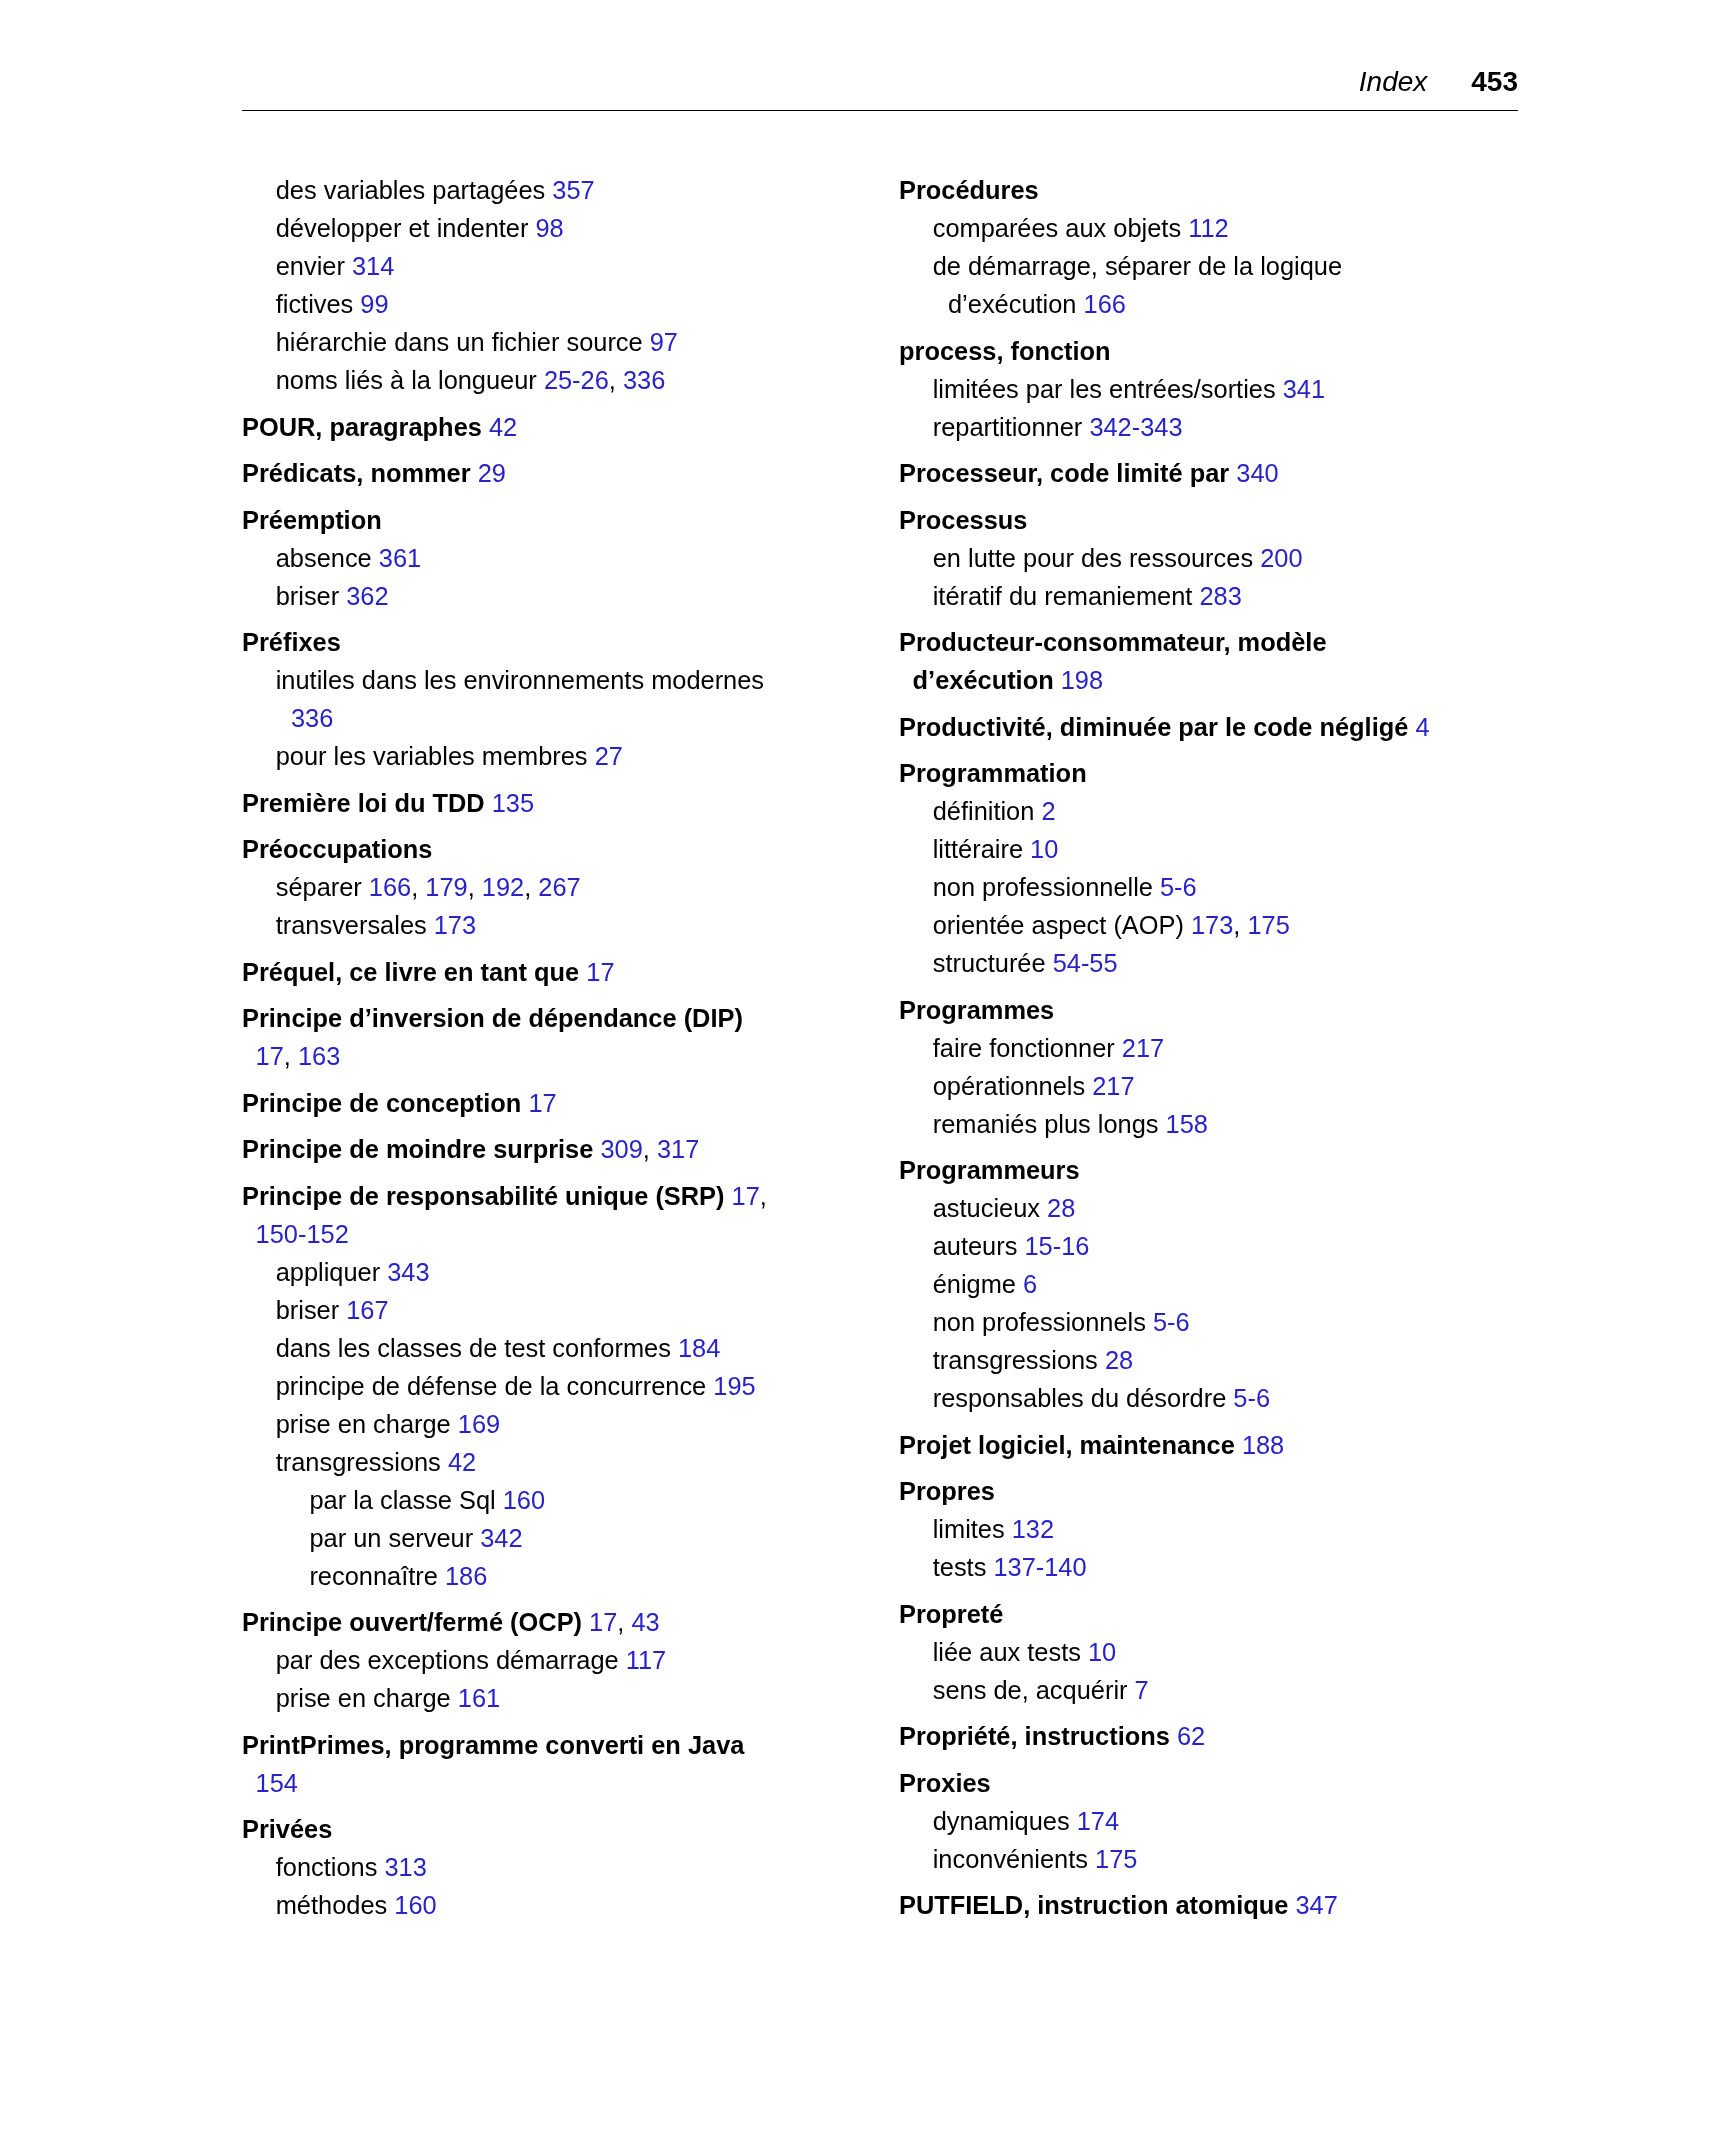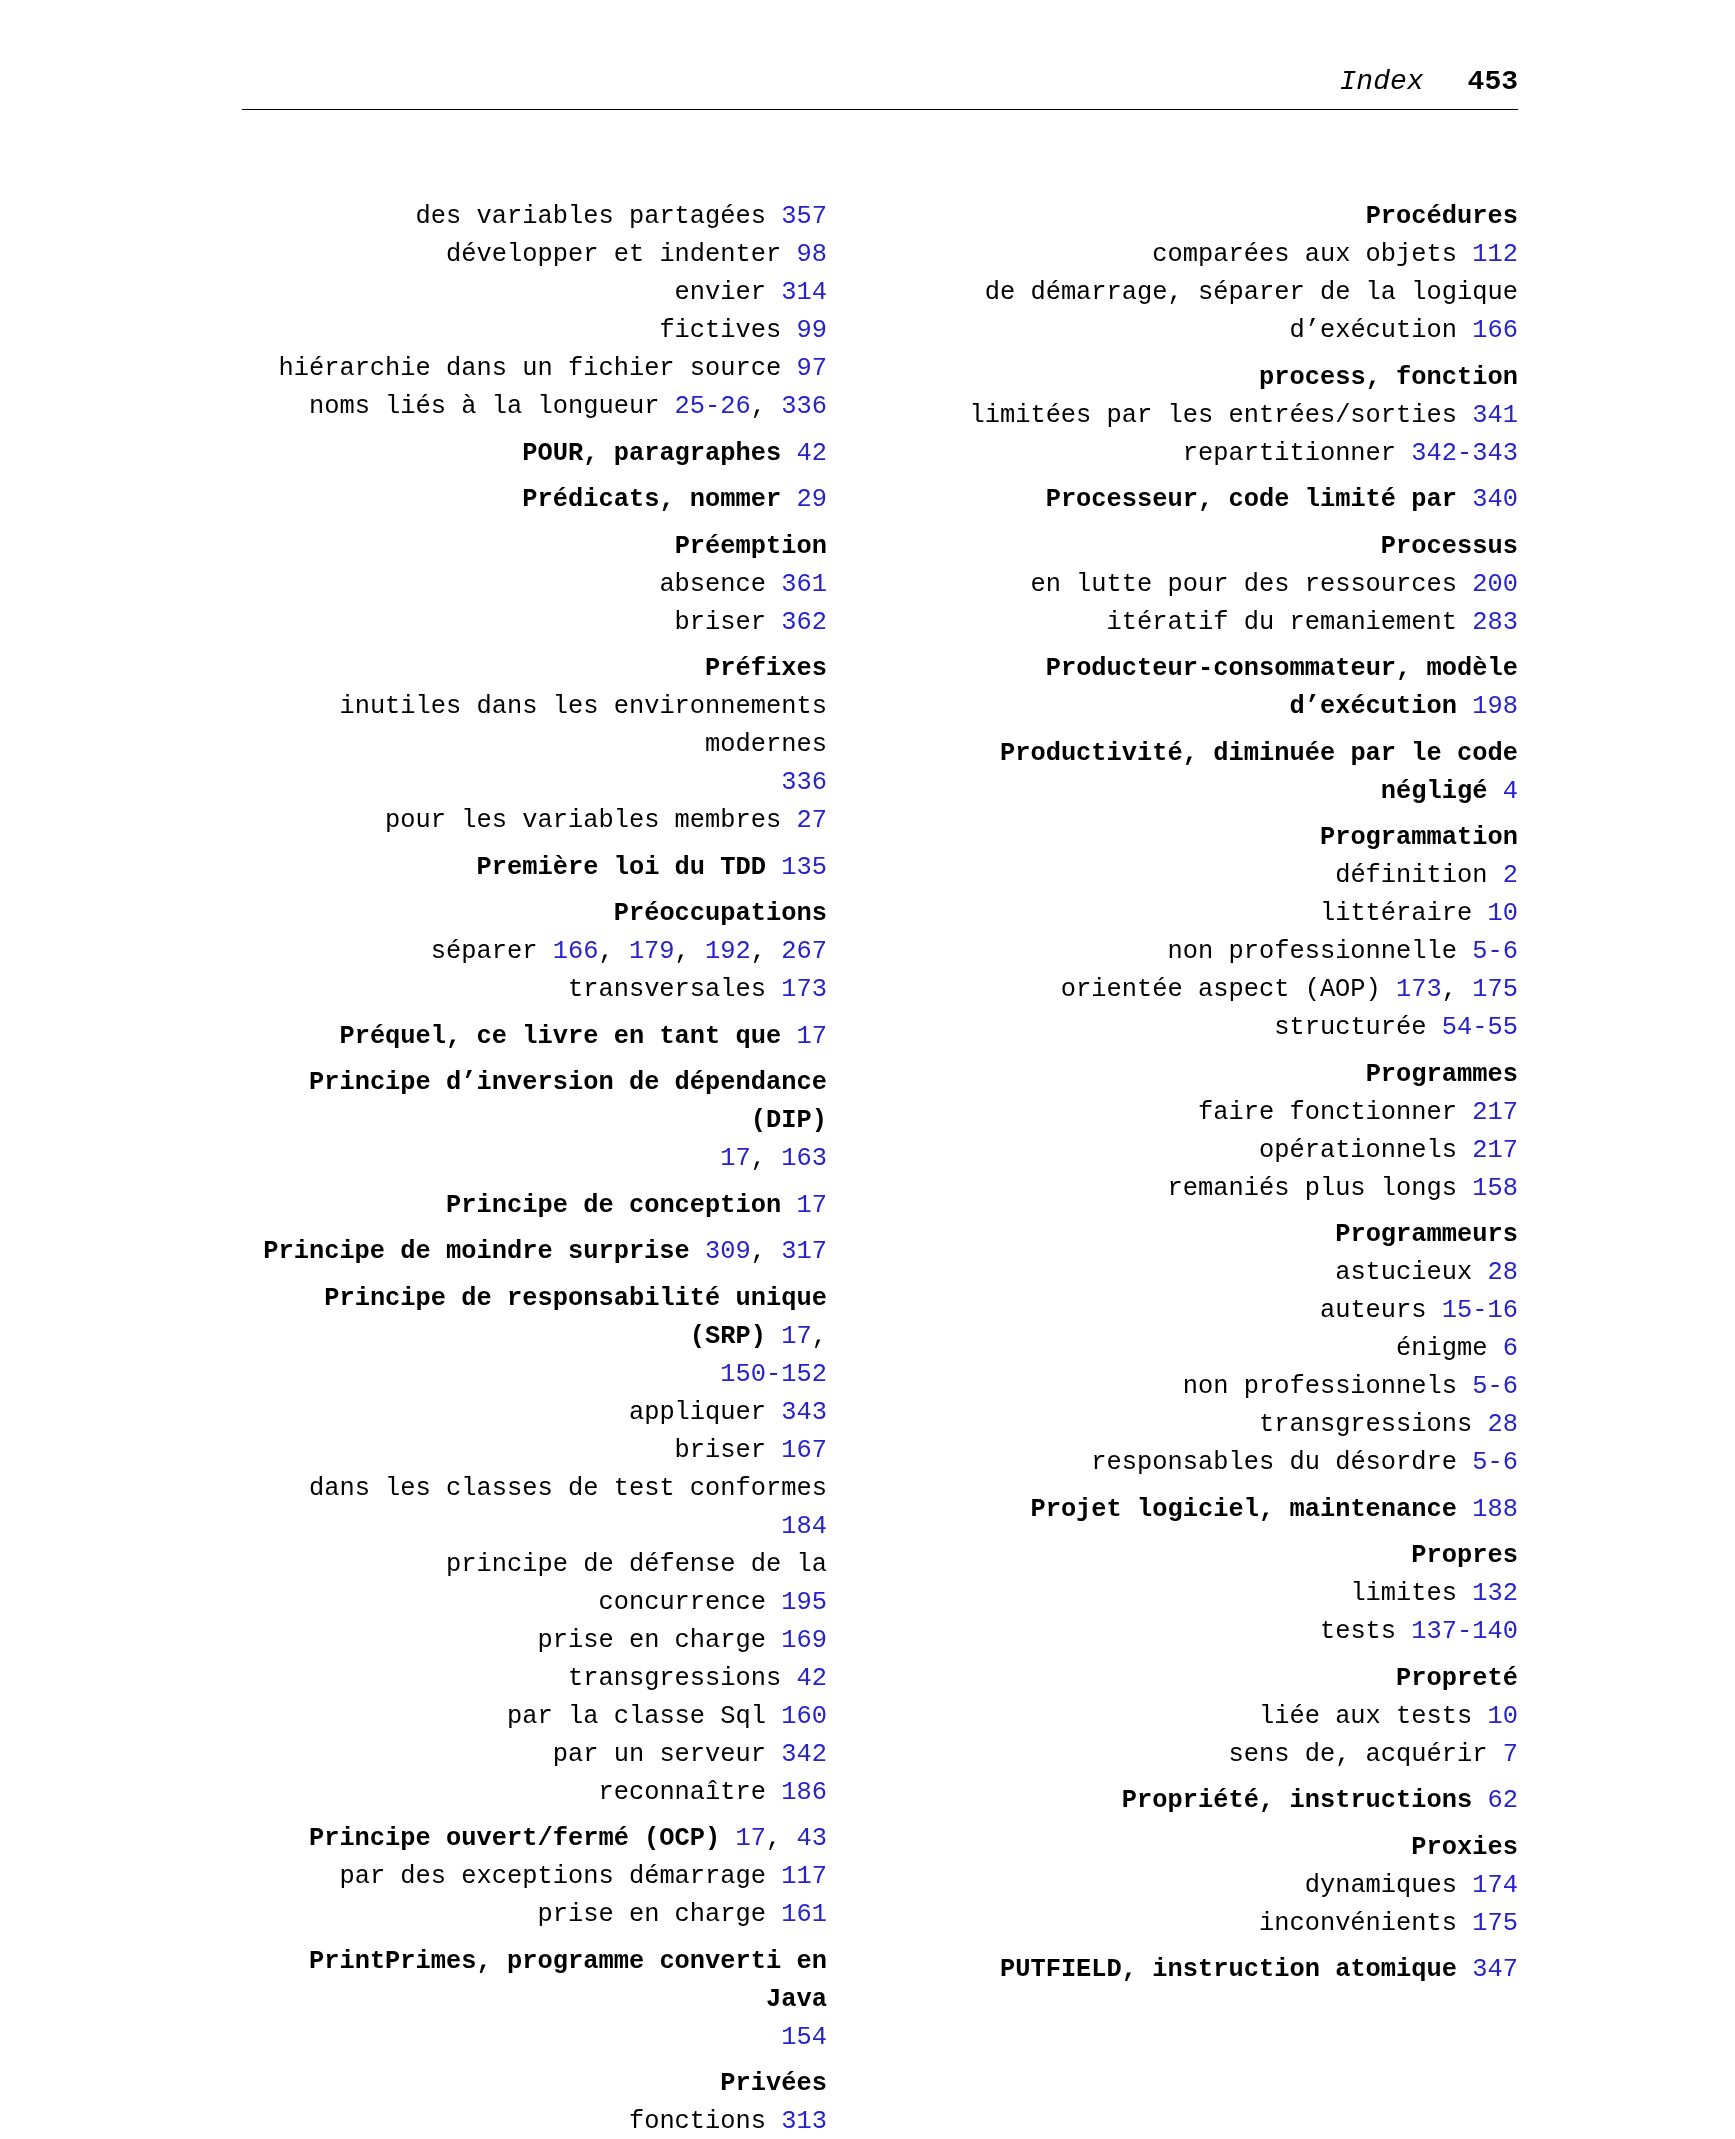--- a/index.html
+++ b/index.html
@@ -3,41 +3,41 @@
 <meta charset="utf-8">
 <style>
   * { margin: 0; padding: 0; box-sizing: border-box; }
   html, body { background: #ffffff; }
   .page {
     position: relative;
     width: 1700px;
     height: 2139px;
     background: var(--paper, #ffffff);
     color: var(--ink, #000000);
-    font-family: Liberation Mono, monospace;
+    font-family: Liberation Sans, sans-serif;
     font-size: 25.4px;
     overflow: hidden;
   }
   .content {
     position: absolute;
     left: 242px;
     top: 66px;
     width: 1276px;
   }
   .page-header {
     display: flex;
     justify-content: flex-end;
     align-items: baseline;
     font-size: 28px;
     padding-bottom: 12px;
   }
   .hdr-title { font-style: italic; }
   .hdr-num { font-weight: bold; margin-left: 44px; }
   .rule { border-top: 1.7px solid #000; width: 100%; }
-  .columns { display: flex; margin-top: 88px; text-align: right; }
+  .columns { display: flex; margin-top: 60px; }
   .col { line-height: 38px; }
   .col-left  { width: 585px; margin-right: 72px; }
   .col-right { width: 619px; }
   .entry.lv0 { margin-top: 8.5px; padding-left: 13.6px; text-indent: -13.6px; }
   .col .entry:first-child { margin-top: 0; }
   .entry.lv1 { padding-left: 49px; text-indent: -15.3px; }
   .entry.lv2 { padding-left: 81px; text-indent: -13.6px; }
   .run-bold { font-weight: bold; }
   .run-page { color: var(--link, #2823c8); }
 </style>

